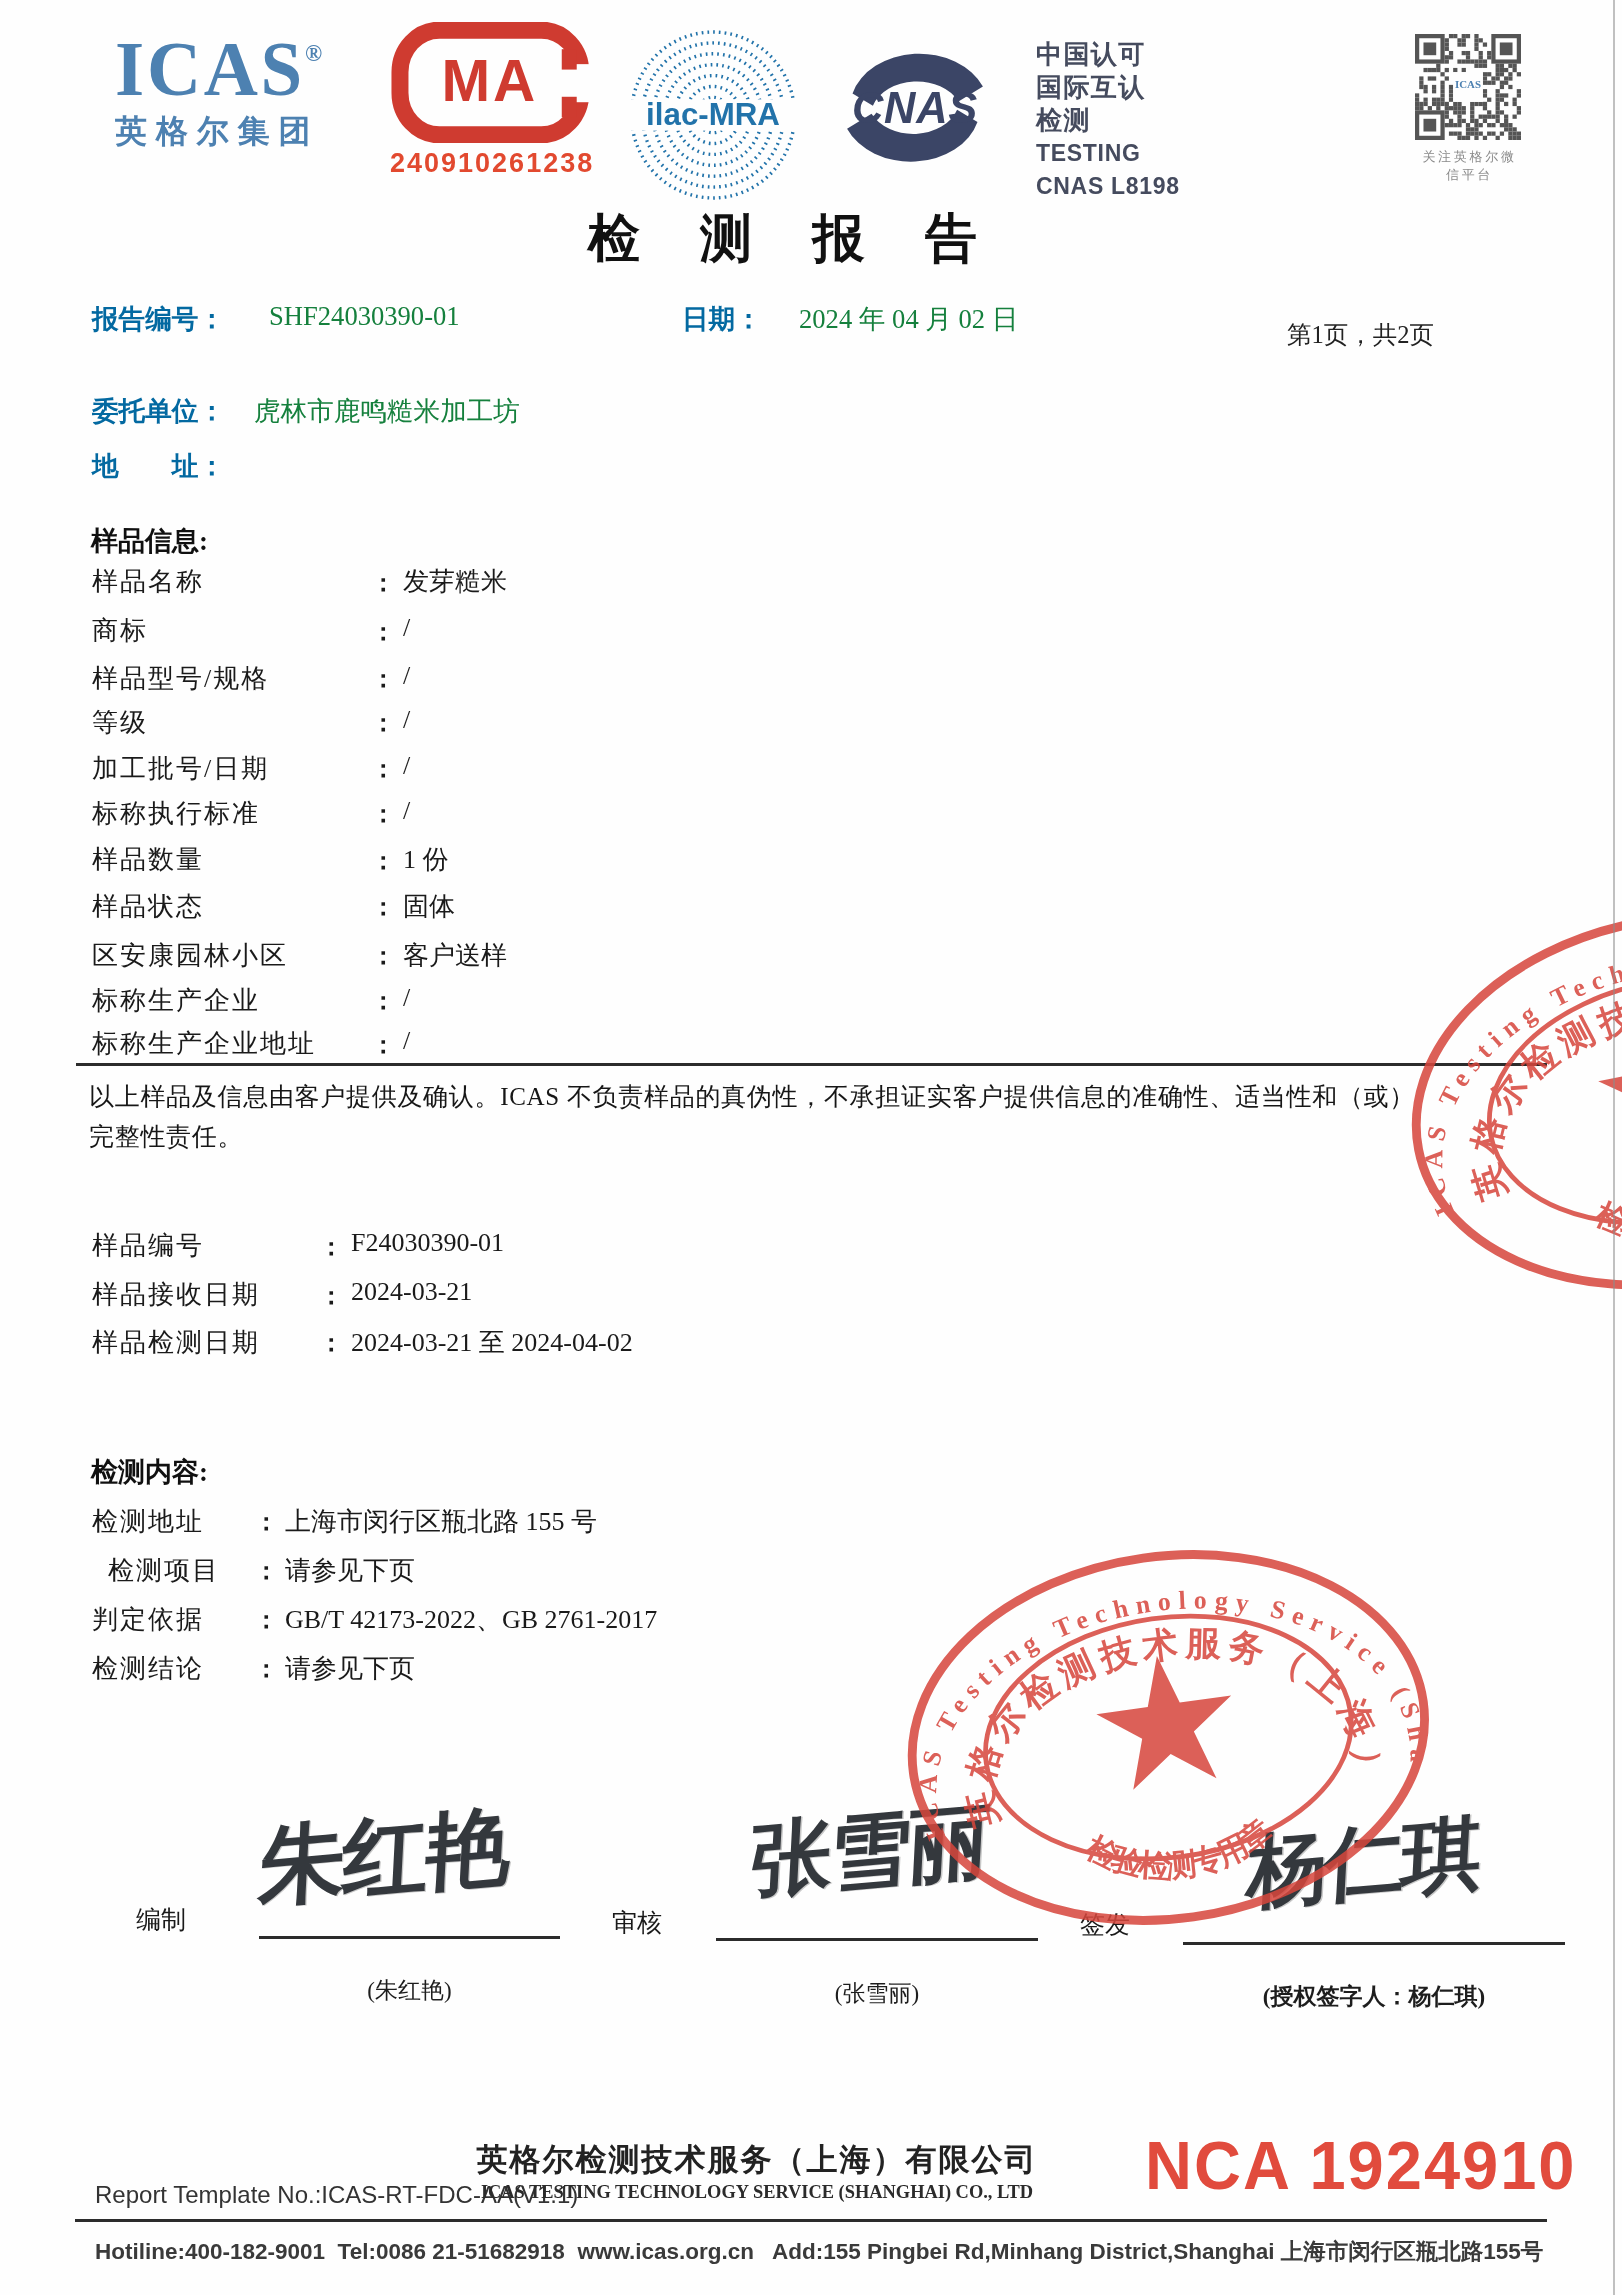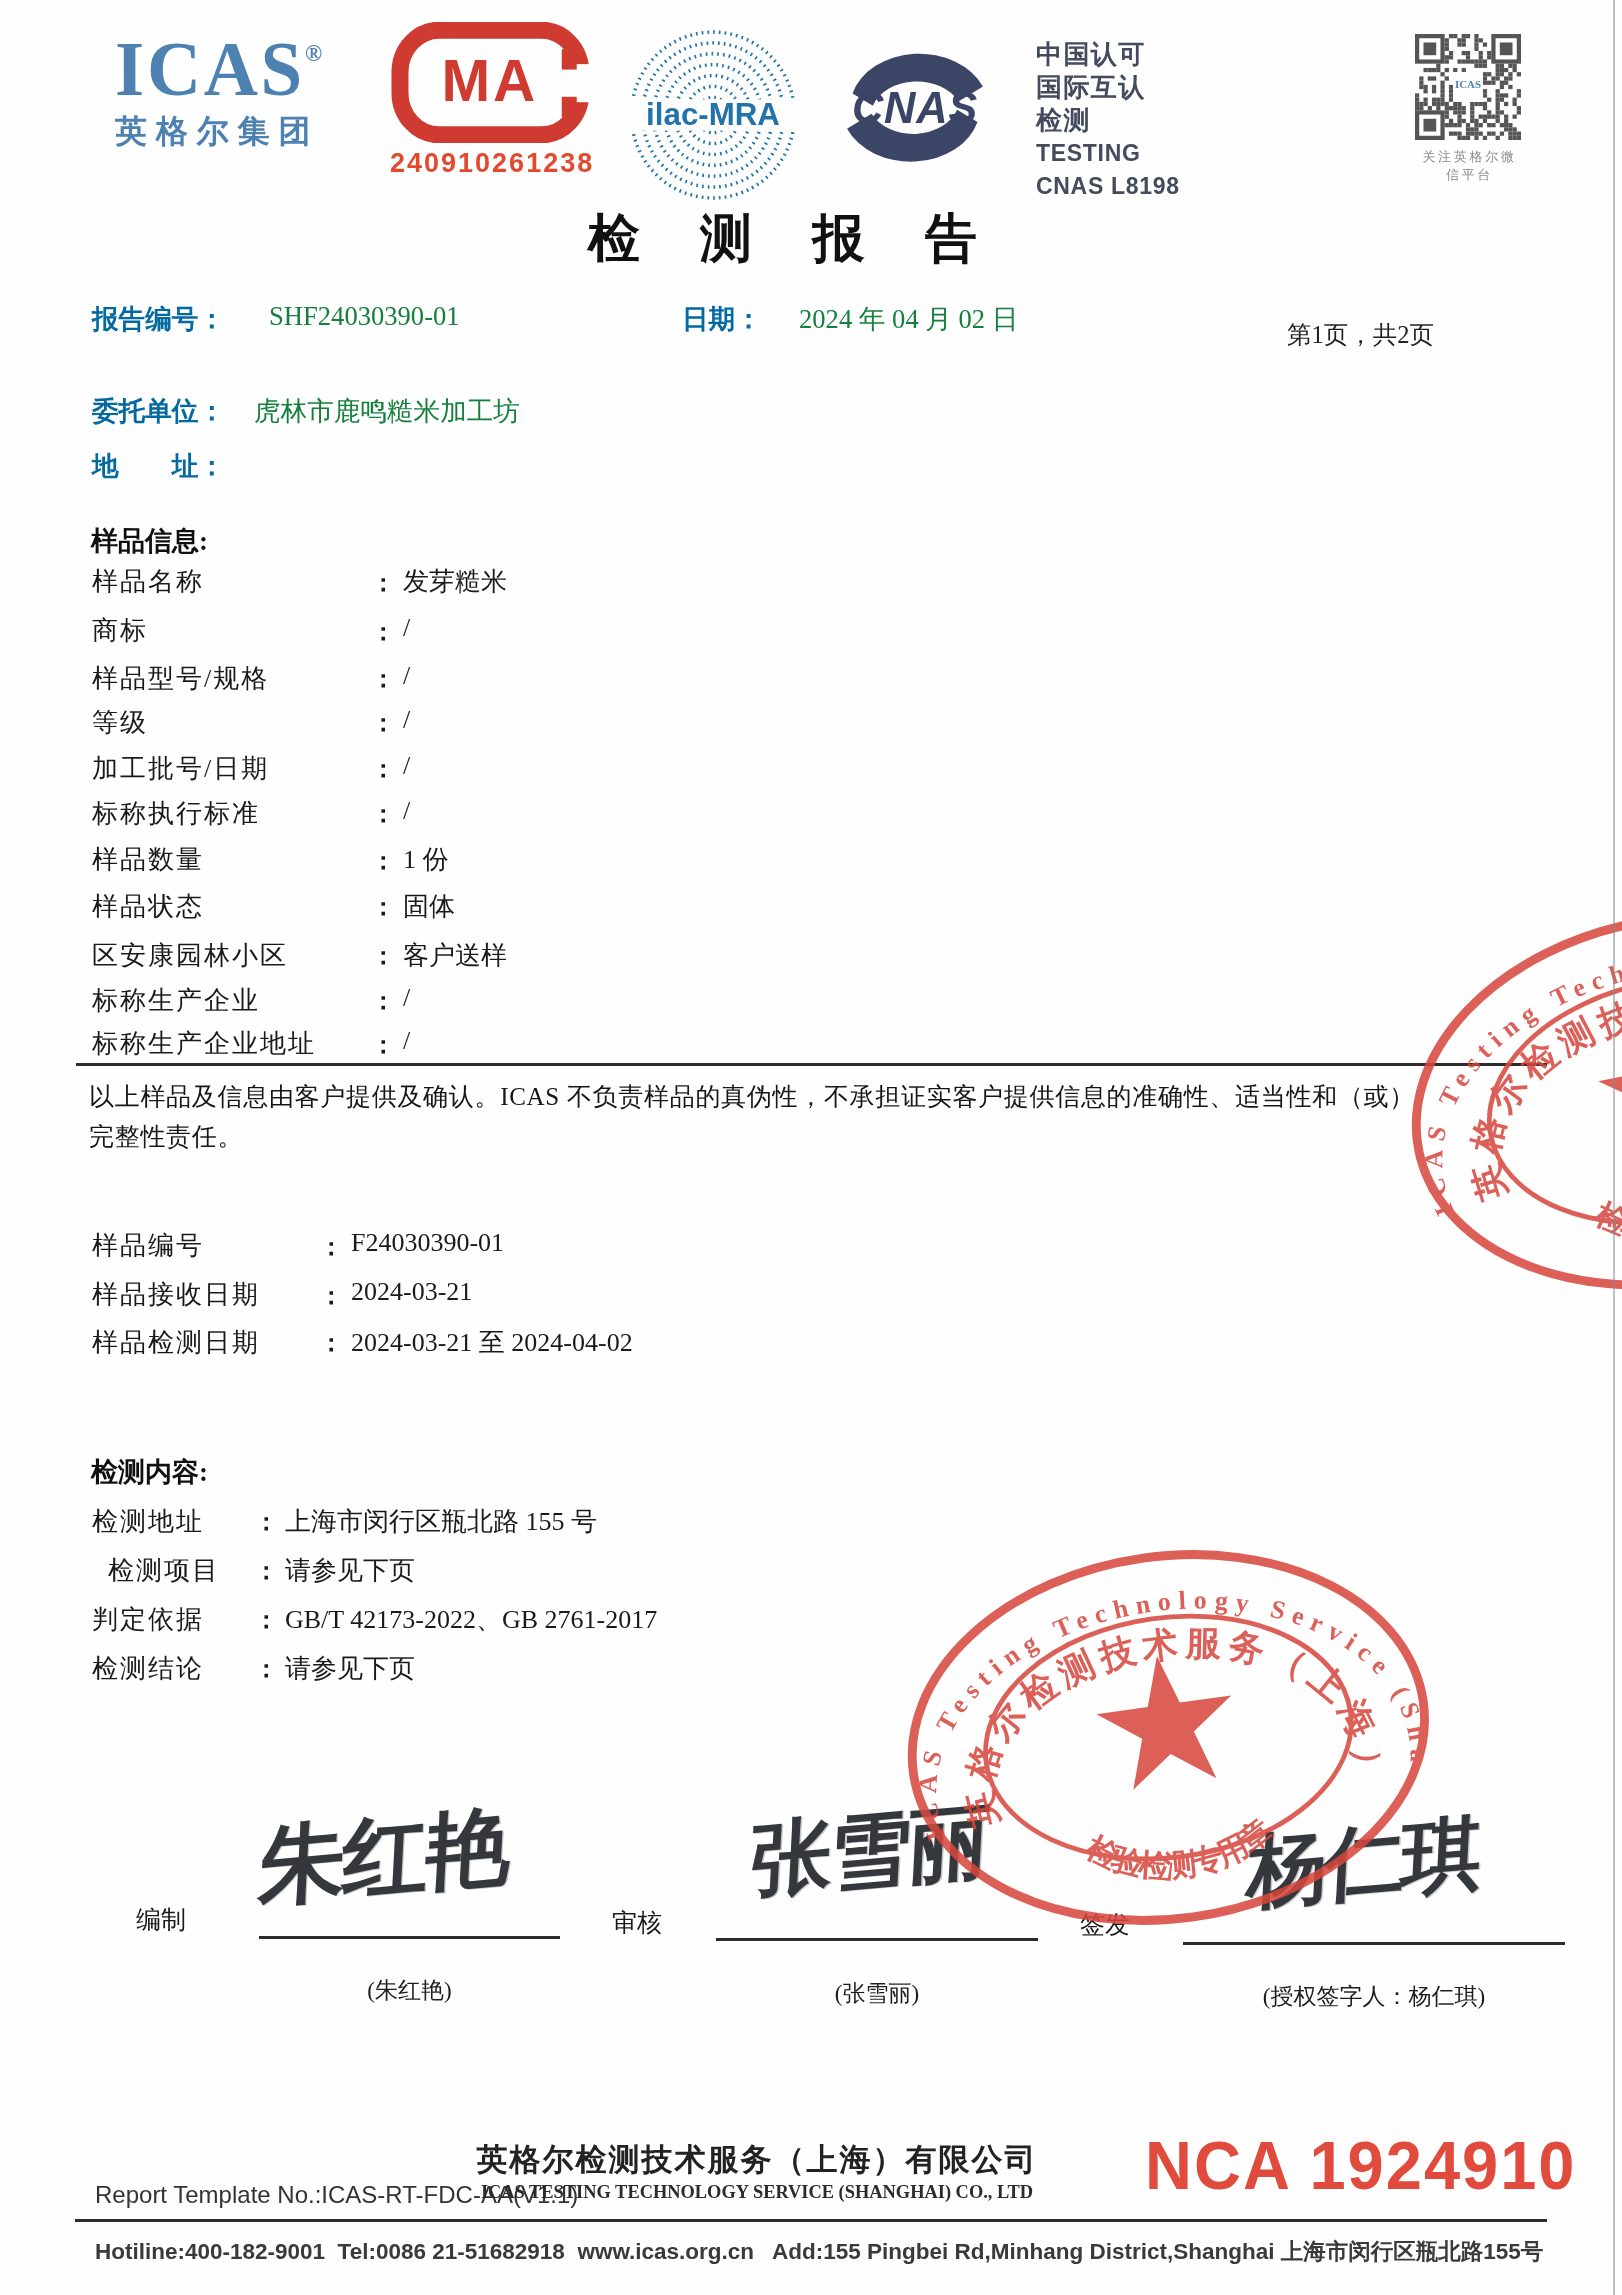--- a/index.html
+++ b/index.html
@@ -426,21 +426,21 @@
   <div class="abs role" style="left:136px;top:1903px;">编制</div>
   <div class="abs role" style="left:612px;top:1906px;">审核</div>
   <div class="abs role" style="left:1080px;top:1908px;">签发</div>
 
   <div class="abs sig-line" style="left:259px;top:1936px;width:301px;"></div>
   <div class="abs sig-line" style="left:716px;top:1938px;width:322px;"></div>
   <div class="abs sig-line" style="left:1183px;top:1942px;width:382px;"></div>
 
   <div class="abs sig-name" style="left:259px;top:1975px;width:301px;">(朱红艳)</div>
   <div class="abs sig-name" style="left:716px;top:1978px;width:322px;">(张雪丽)</div>
-  <div class="abs sig-name" style="left:1183px;top:1981px;width:382px;">(授权签字人：杨仁琪)</div>
+  <div class="abs sig-name" style="left:1183px;top:1981px;width:382px;font-weight:bold;">(授权签字人：杨仁琪)</div>
 
   <div class="abs" style="left:896px;top:1540px;transform:rotate(-8deg);">
     <svg class="stamp" width="545" height="395" viewBox="-400 -290 800 580">
       <defs>
         <path id="sA1" d="M -344,98 A 350,240 0 1 1 344,98"></path>
         <path id="sB1" d="M -262,90 A 268,172 0 1 1 262,90"></path>
         <path id="sC1" d="M -146,152 A 200,164 0 0 0 146,152"></path>
       </defs>
       <ellipse rx="378" ry="266" fill="none" stroke="currentColor" stroke-width="13"></ellipse>
       <ellipse rx="270" ry="176" fill="none" stroke="currentColor" stroke-width="7"></ellipse>

